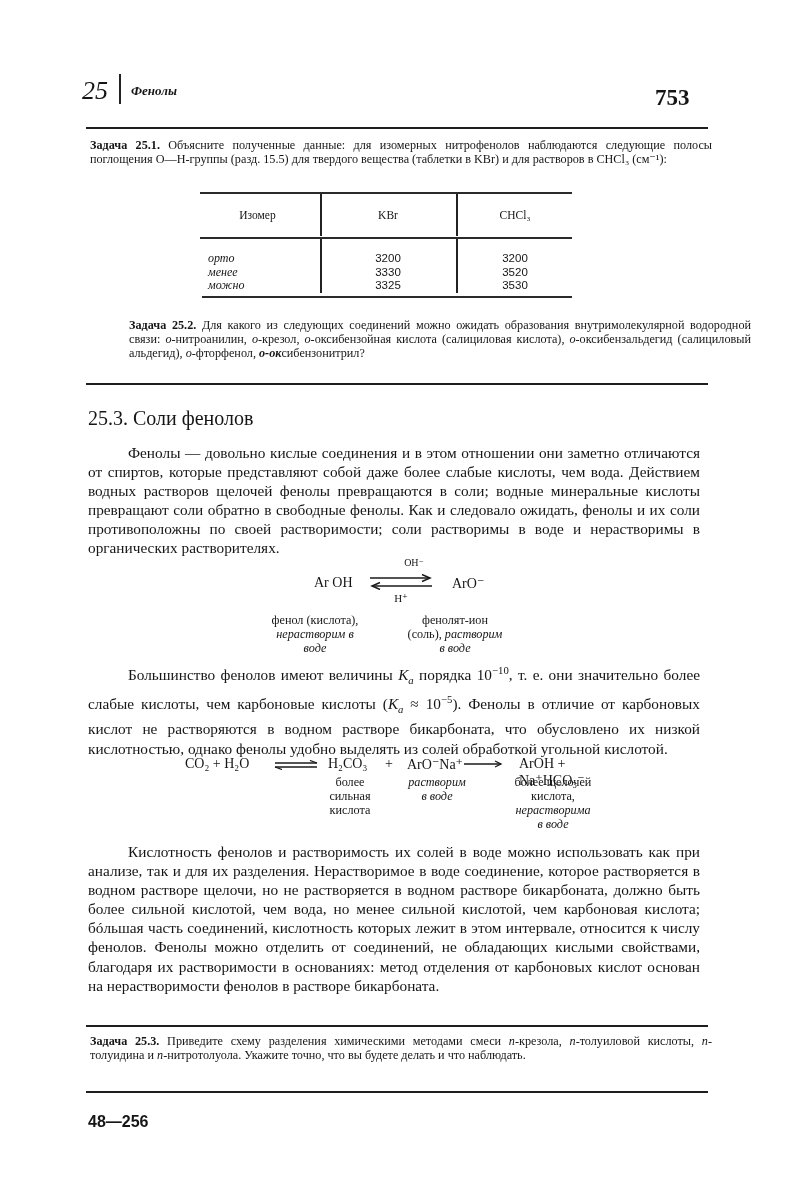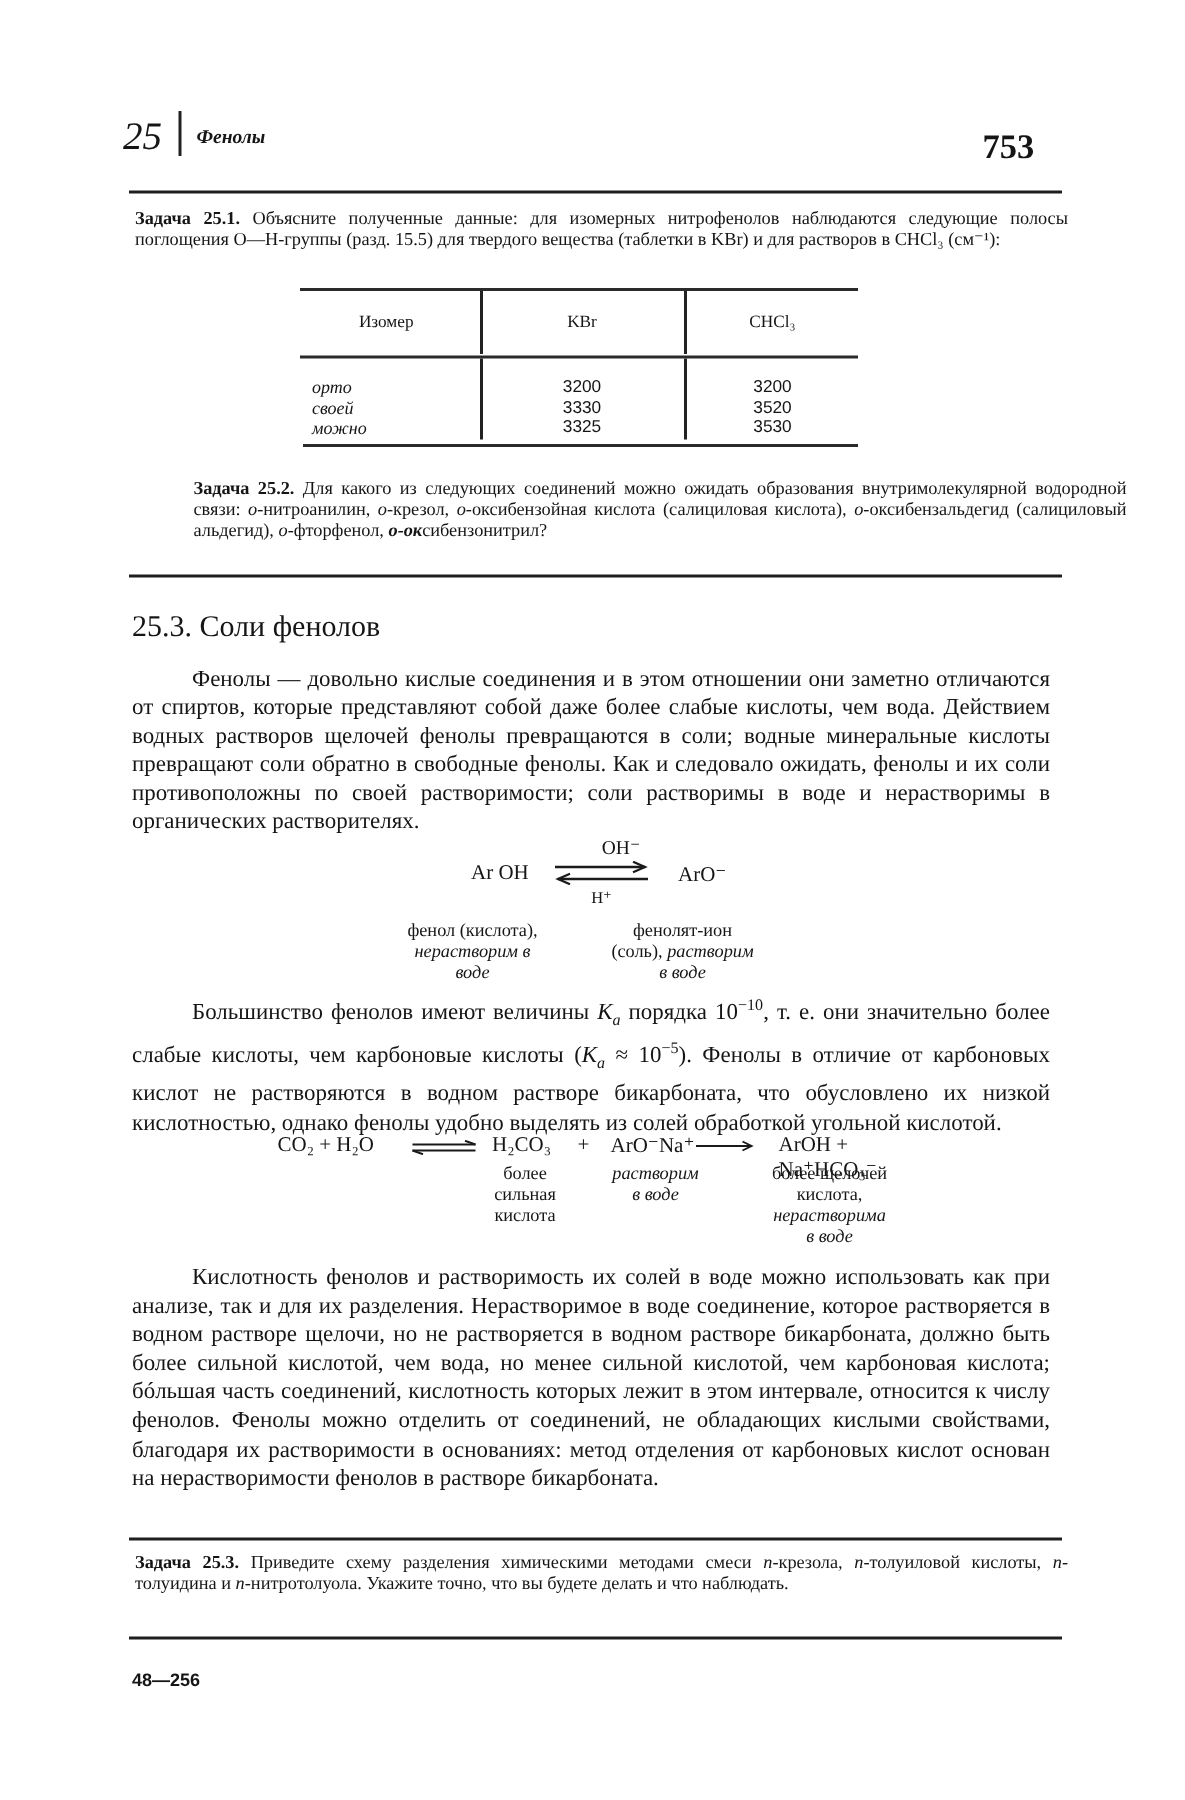--- a/index.html
+++ b/index.html
@@ -26,21 +26,21 @@
 
   .body-text { left: 88px; width: 612px; font-size: 15.3px; line-height: 19.1px; text-align: justify; }
   .indent { text-indent: 40px; }
 
   #section-title { left: 88px; top: 407px; font-size: 20px; }
 
   .eq { font-size: 14px; }
   .sm { font-size: 12.2px; line-height: 14px; text-align: center; }
   .it { font-style: italic; }
 
-  #footer-sig { left: 88px; top: 1113px; font-size: 12px; font-family: "Liberation Sans", sans-serif; font-weight: bold; }
+  #footer-sig { left: 88px; top: 1113px; font-size: 16px; font-family: "Liberation Sans", sans-serif; font-weight: bold; }
   sup, sub { font-size: 70%; }
 </style>
 </head>
 <body>
 
 <div class="abs" id="chap-num">25</div>
 <div class="abs" id="chap-bar"></div>
 <div class="abs" id="chap-title">Фенолы</div>
 <div class="abs" id="page-num">753</div>
 
@@ -56,21 +56,21 @@
   <div class="vline" style="left:256px; top:2px; height:42px;"></div>
   <div class="col" style="left:0; width:115px; top:17px; font-size:11.5px;">Изомер</div>
   <div class="col" style="left:122px; width:132px; top:17px; font-size:11.5px;">KBr</div>
   <div class="col" style="left:258px; width:114px; top:17px; font-size:11.5px;">CHCl₃</div>
   <div class="rule-thin" style="left:0; top:45px; width:372px; height:1.5px;"></div>
   <div class="vline" style="left:120px; top:47px; height:54px;"></div>
   <div class="vline" style="left:256px; top:47px; height:54px;"></div>
 
   <div class="col val-stack" style="left:8px; top:60px; text-align:left; font-style:italic;">
     <div>орто</div>
-    <div>своей</div>
+    <div>менее</div>
     <div>можно</div>
   </div>
   <div class="col val-stack" style="left:122px; width:132px; top:60px; font-family:'Liberation Sans', sans-serif; font-size:11.5px;">
     <div>3200</div>
     <div>3330</div>
     <div>3325</div>
   </div>
   <div class="col val-stack" style="left:258px; width:114px; top:60px; font-family:'Liberation Sans', sans-serif; font-size:11.5px;">
     <div>3200</div>
     <div>3520</div>
@@ -87,21 +87,21 @@
 
 <div class="abs" id="section-title">
   <span>25.3.</span>
   <span>Соли фенолов</span>
 </div>
 
 <div class="abs body-text indent" style="top:443px;">Фенолы — довольно кислые соединения и в этом отношении они заметно отличаются от спиртов, которые представляют собой даже более слабые кислоты, чем вода. Действием водных растворов щелочей фенолы превращаются в соли; водные минеральные кислоты превращают соли обратно в свободные фенолы. Как и следовало ожидать, фенолы и их соли противоположны по своей растворимости; соли растворимы в воде и нерастворимы в органических растворителях.</div>
 
 <div class="abs" style="left:240px; top:555px; width:320px; height:100px;">
   <div class="abs eq" style="left:74px; top:20px;">Ar OH</div>
-  <div class="abs" style="left:148px; top:2px; width:52px; text-align:center; font-size:13px;">OH⁻</div>
+  <div class="abs" style="left:148px; top:2px; width:52px; text-align:center; font-size:10px;">OH⁻</div>
   <svg class="abs" style="left:128px; top:19px;" width="66" height="16">
     <line x1="2" y1="4" x2="62" y2="4" stroke="#1a1a1a" stroke-width="1.6"></line>
     <polyline points="54,0.5 62,4 54,7.5" fill="none" stroke="#1a1a1a" stroke-width="1.5"></polyline>
     <line x1="4" y1="12" x2="64" y2="12" stroke="#1a1a1a" stroke-width="1.6"></line>
     <polyline points="12,8.5 4,12 12,15.5" fill="none" stroke="#1a1a1a" stroke-width="1.5"></polyline>
   </svg>
   <div class="abs" style="left:146px; top:37px; width:30px; text-align:center; font-size:11px;">H⁺</div>
   <div class="abs eq" style="left:212px; top:20px;">ArO⁻</div>
 
   <div class="abs sm" style="left:10px; top:58px; width:130px;">

